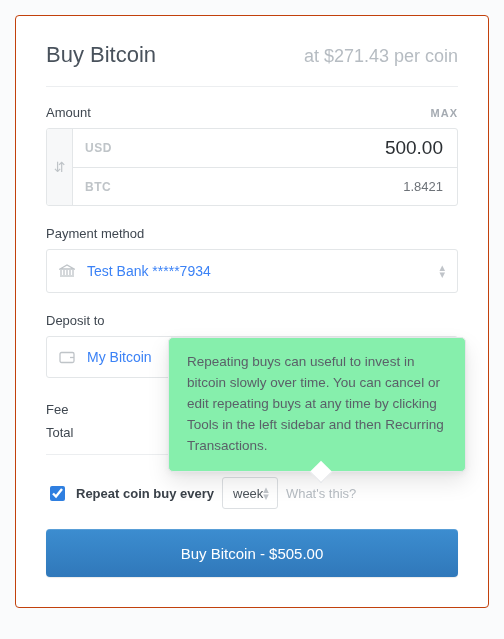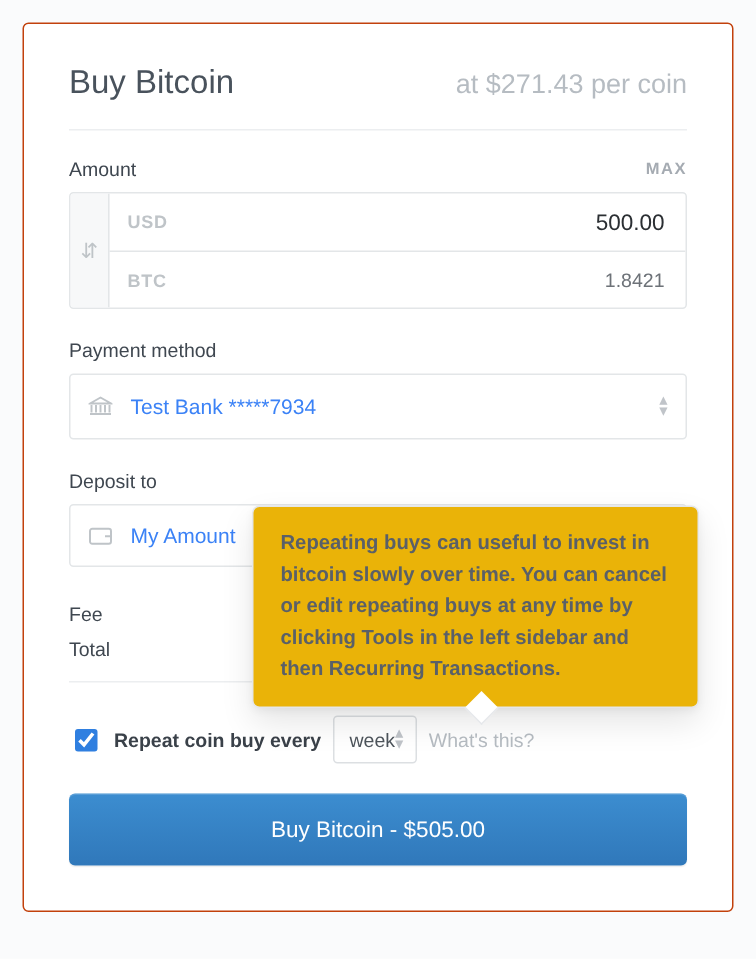--- a/index.html
+++ b/index.html
@@ -85,21 +85,21 @@
   .currency {
     font-size: 12px;
     font-weight: 700;
     color: #bfc4c8;
     letter-spacing: 0.5px;
   }
   .amt-input {
     flex: 1;
     border: none; outline: none;
     text-align: right;
-    font-size: 15px;
+    font-size: 19px;
     color: #2b2f33;
     background: transparent;
     font-family: inherit;
   }
   .amt-input.sub { font-size: 13px; color: #6d7278; }
 
   
   .select-row {
     width: 100%;
     border: 1px solid #e3e6e8;
@@ -176,30 +176,29 @@
     color: #b6bcc2;
     cursor: pointer;
   }
 
   
   .tooltip {
     position: absolute;
     right: 22px;
     width: 298px;
     bottom: 135px;
-    background: #eab308;
+    background: #86efac;
     border: 1px solid #e5e7ea;
     border-radius: 5px;
     padding: 14px 18px;
     font-size: 13.5px;
     line-height: 1.55;
     color: #5a6068;
     box-shadow: 0 10px 22px rgba(0,0,0,0.10), 0 2px 6px rgba(0,0,0,0.05);
     z-index: 10;
-    font-weight: bold;
   }
   .tooltip-arrow {
     position: absolute;
     left: 144px;
     bottom: -9px;
     width: 16px; height: 16px;
     background: #ffffff;
     border-right: 1px solid #e5e7ea;
     border-bottom: 1px solid #e5e7ea;
     transform: rotate(45deg);
@@ -272,21 +271,21 @@
 
   
   <div class="section-label" style="margin-bottom:8px;">Deposit to</div>
   <div class="select-row dense">
     <span class="select-icon">
       <svg width="16" height="13" viewBox="0 0 16 13" fill="none" stroke="currentColor" stroke-width="1.3">
         <rect x="1" y="1.5" width="14" height="10" rx="1.5"></rect>
         <path d="M11 6.5h4"></path>
       </svg>
     </span>
-    <span class="select-text">My Amount</span>
+    <span class="select-text">My Bitcoin</span>
     <span class="select-meta">0.0088 BTC</span>
     <span class="chevrons">
         <span>▴</span>
         <span>▾</span>
       </span>
   </div>
 
   
   <div class="summary">
     <div class="summary-row">

